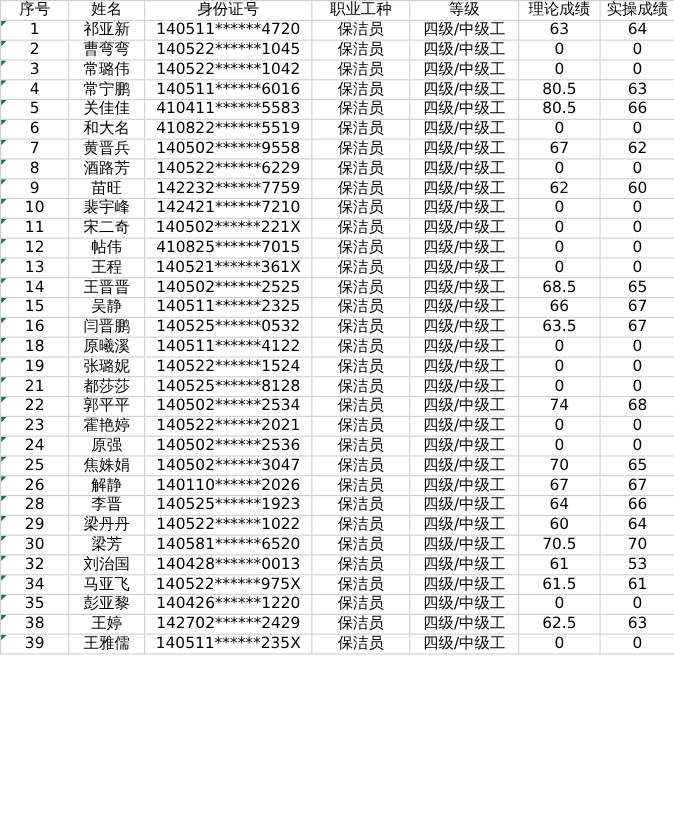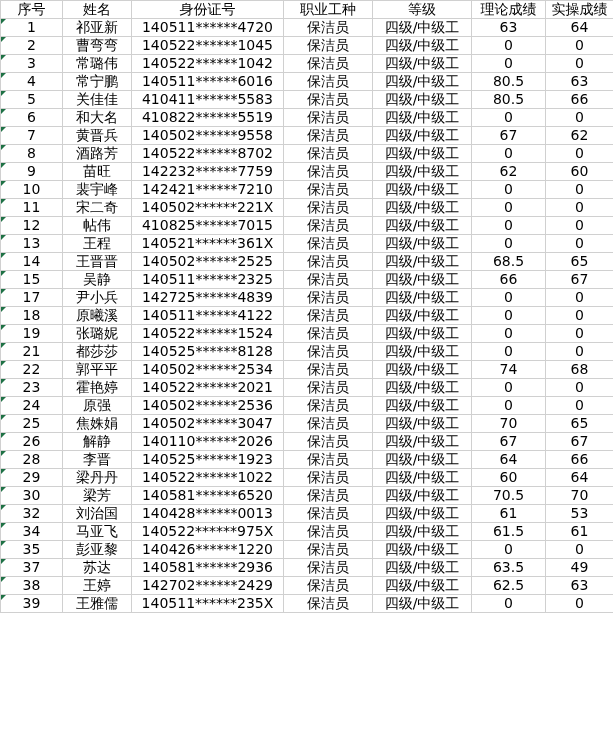--- a/index.html
+++ b/index.html
@@ -107,21 +107,21 @@
         <td class="c1"><span>黄晋兵</span></td>
         <td class="c2"><span class="idnum">140502******9558</span></td>
         <td class="c3"><span>保洁员</span></td>
         <td class="c4"><span>四级/中级工</span></td>
         <td class="c5"><span>67</span></td>
         <td class="c6"><span>62</span></td>
       </tr>
       <tr>
         <td class="c0"><span class="tri"></span><span>8</span></td>
         <td class="c1"><span>酒路芳</span></td>
-        <td class="c2"><span class="idnum">140522******8702</span></td>
+        <td class="c2"><span class="idnum">140522******6229</span></td>
         <td class="c3"><span>保洁员</span></td>
         <td class="c4"><span>四级/中级工</span></td>
         <td class="c5"><span>0</span></td>
         <td class="c6"><span>0</span></td>
       </tr>
       <tr>
         <td class="c0"><span class="tri"></span><span>9</span></td>
         <td class="c1"><span>苗旺</span></td>
         <td class="c2"><span class="idnum">142232******7759</span></td>
         <td class="c3"><span>保洁员</span></td>
@@ -177,27 +177,27 @@
       <tr>
         <td class="c0"><span class="tri"></span><span>15</span></td>
         <td class="c1"><span>吴静</span></td>
         <td class="c2"><span class="idnum">140511******2325</span></td>
         <td class="c3"><span>保洁员</span></td>
         <td class="c4"><span>四级/中级工</span></td>
         <td class="c5"><span>66</span></td>
         <td class="c6"><span>67</span></td>
       </tr>
       <tr>
-        <td class="c0"><span class="tri"></span><span>17</span></td>
-        <td class="c1"><span>尹小兵</span></td>
-        <td class="c2"><span class="idnum">142725******4839</span></td>
-        <td class="c3"><span>保洁员</span></td>
-        <td class="c4"><span>四级/中级工</span></td>
-        <td class="c5"><span>0</span></td>
-        <td class="c6"><span>0</span></td>
+        <td class="c0"><span class="tri"></span><span>16</span></td>
+        <td class="c1"><span>闫晋鹏</span></td>
+        <td class="c2"><span class="idnum">140525******0532</span></td>
+        <td class="c3"><span>保洁员</span></td>
+        <td class="c4"><span>四级/中级工</span></td>
+        <td class="c5"><span>63.5</span></td>
+        <td class="c6"><span>67</span></td>
       </tr>
       <tr>
         <td class="c0"><span class="tri"></span><span>18</span></td>
         <td class="c1"><span>原曦溪</span></td>
         <td class="c2"><span class="idnum">140511******4122</span></td>
         <td class="c3"><span>保洁员</span></td>
         <td class="c4"><span>四级/中级工</span></td>
         <td class="c5"><span>0</span></td>
         <td class="c6"><span>0</span></td>
       </tr>
@@ -310,29 +310,20 @@
         <td class="c6"><span>61</span></td>
       </tr>
       <tr>
         <td class="c0"><span class="tri"></span><span>35</span></td>
         <td class="c1"><span>彭亚黎</span></td>
         <td class="c2"><span class="idnum">140426******1220</span></td>
         <td class="c3"><span>保洁员</span></td>
         <td class="c4"><span>四级/中级工</span></td>
         <td class="c5"><span>0</span></td>
         <td class="c6"><span>0</span></td>
-      </tr>
-      <tr>
-        <td class="c0"><span class="tri"></span><span>37</span></td>
-        <td class="c1"><span>苏达</span></td>
-        <td class="c2"><span class="idnum">140581******2936</span></td>
-        <td class="c3"><span>保洁员</span></td>
-        <td class="c4"><span>四级/中级工</span></td>
-        <td class="c5"><span>63.5</span></td>
-        <td class="c6"><span>49</span></td>
       </tr>
       <tr>
         <td class="c0"><span class="tri"></span><span>38</span></td>
         <td class="c1"><span>王婷</span></td>
         <td class="c2"><span class="idnum">142702******2429</span></td>
         <td class="c3"><span>保洁员</span></td>
         <td class="c4"><span>四级/中级工</span></td>
         <td class="c5"><span>62.5</span></td>
         <td class="c6"><span>63</span></td>
       </tr>

